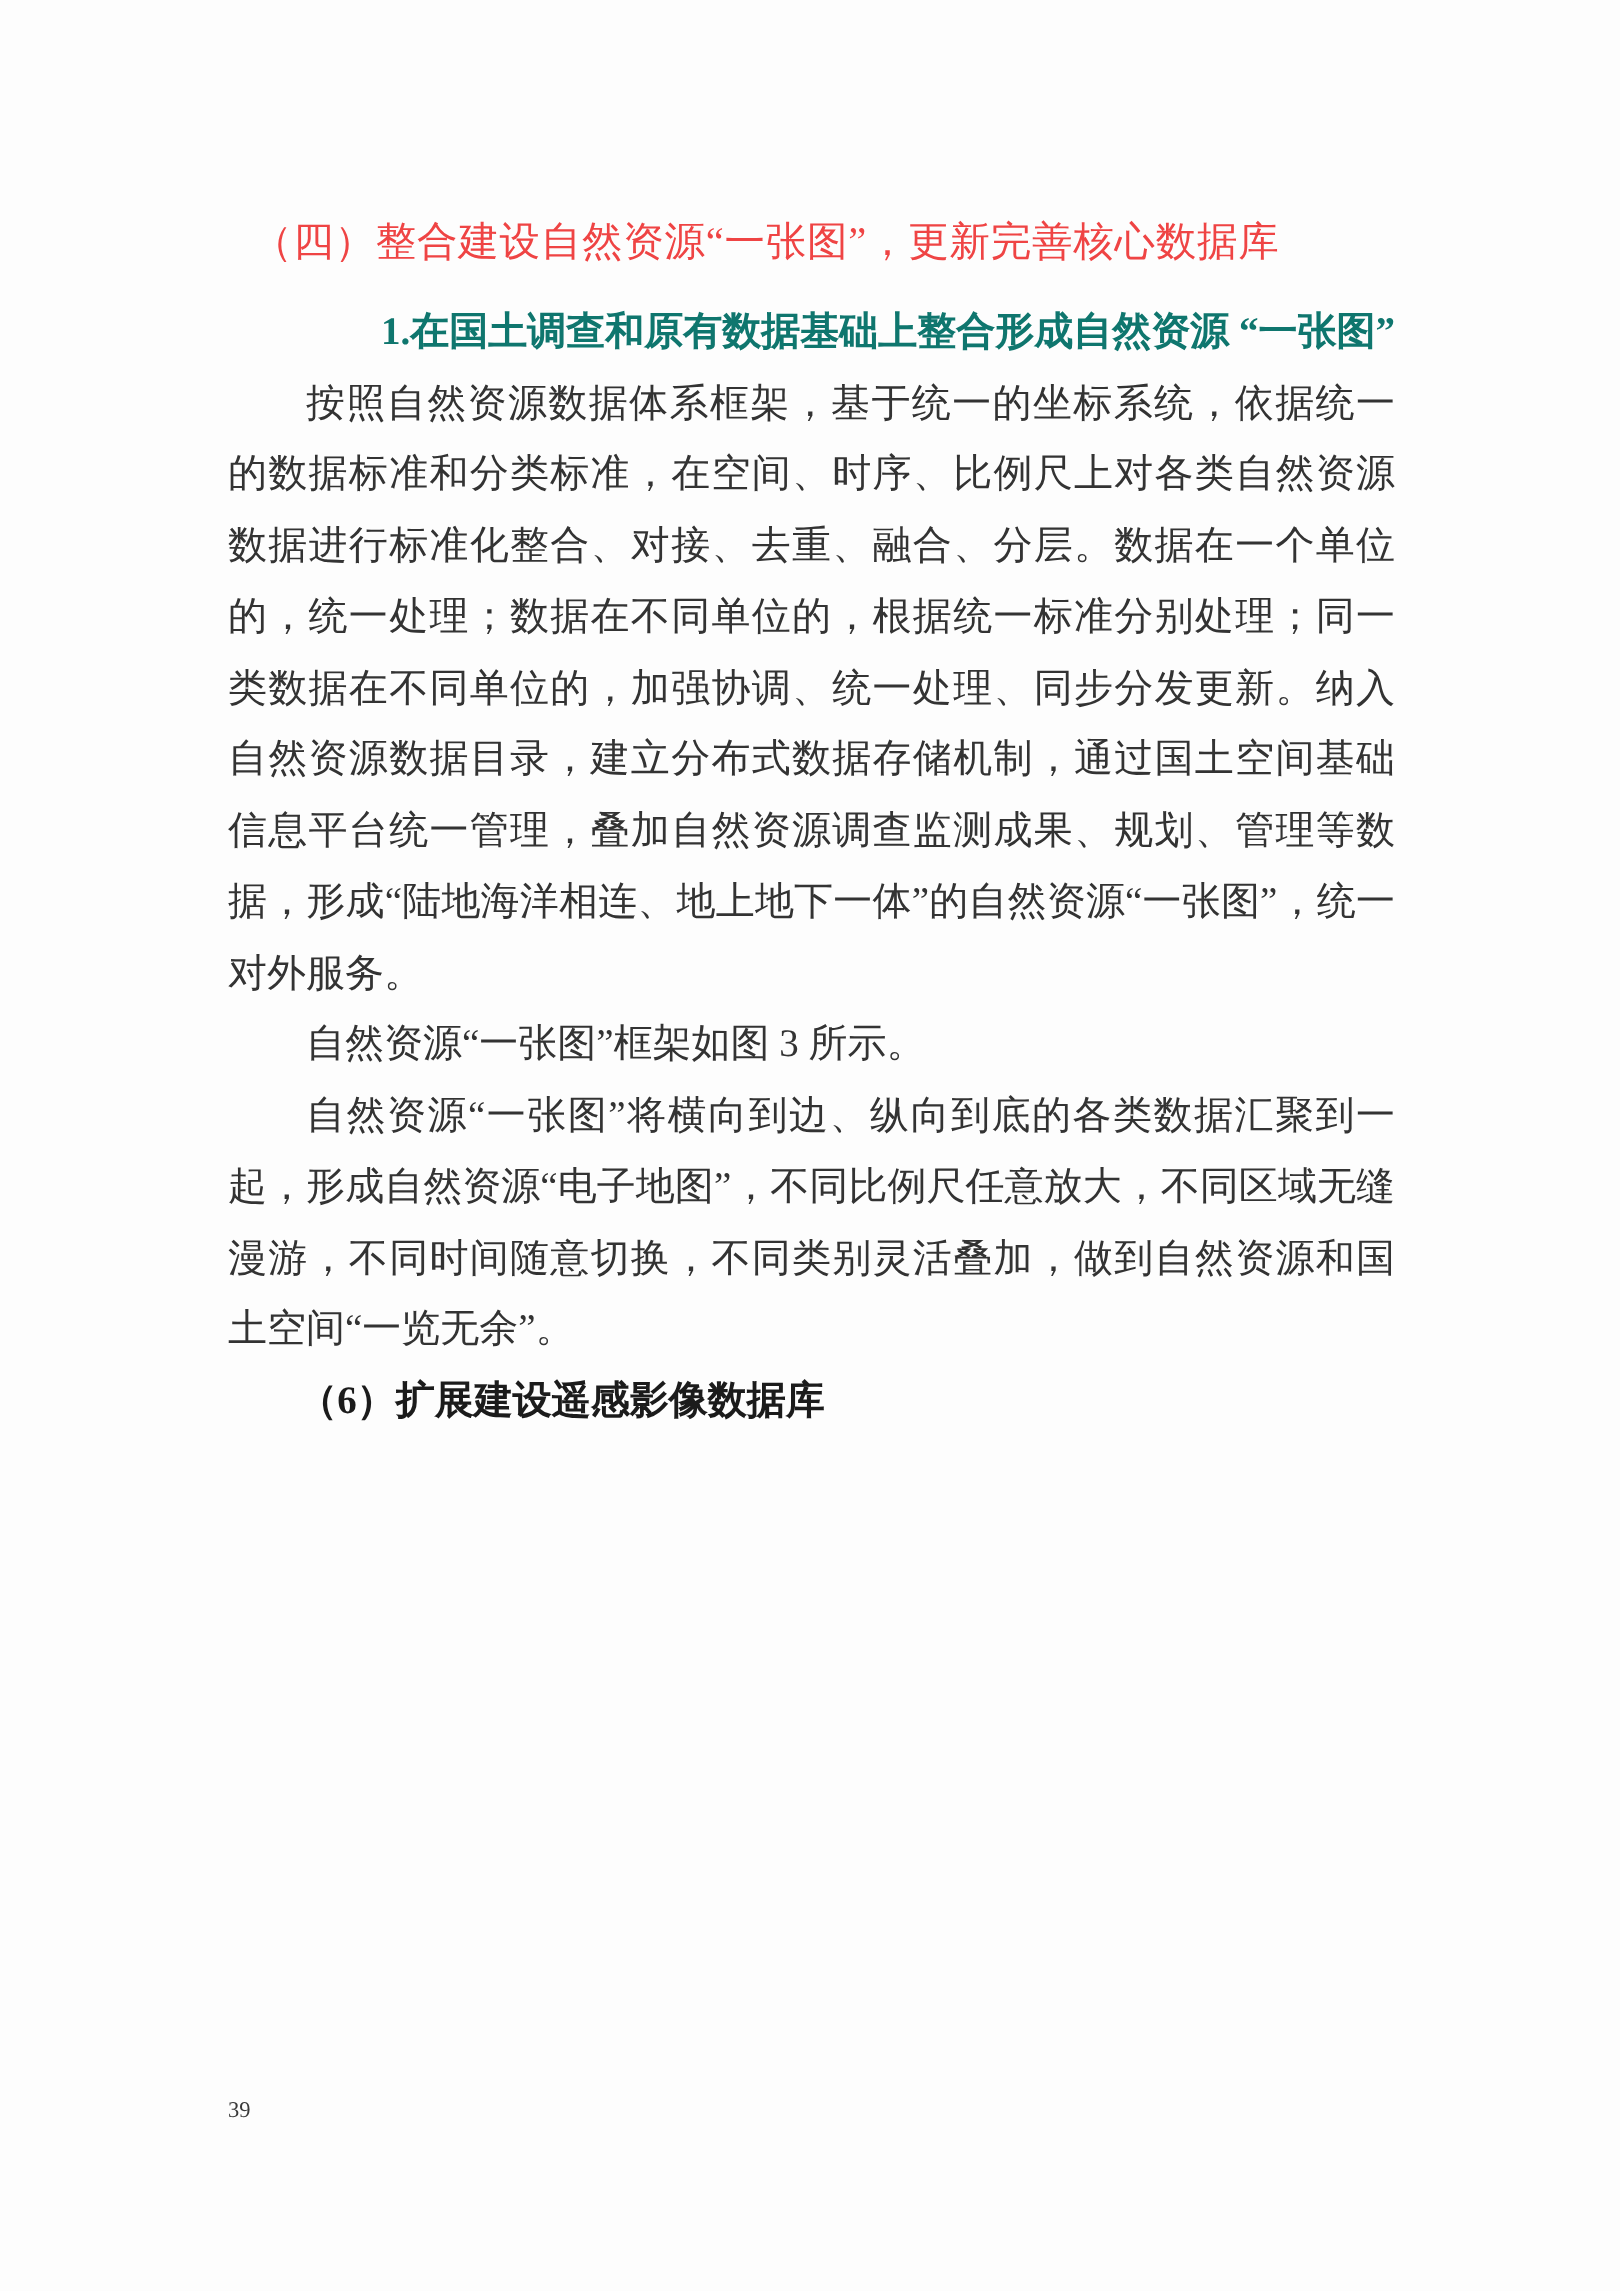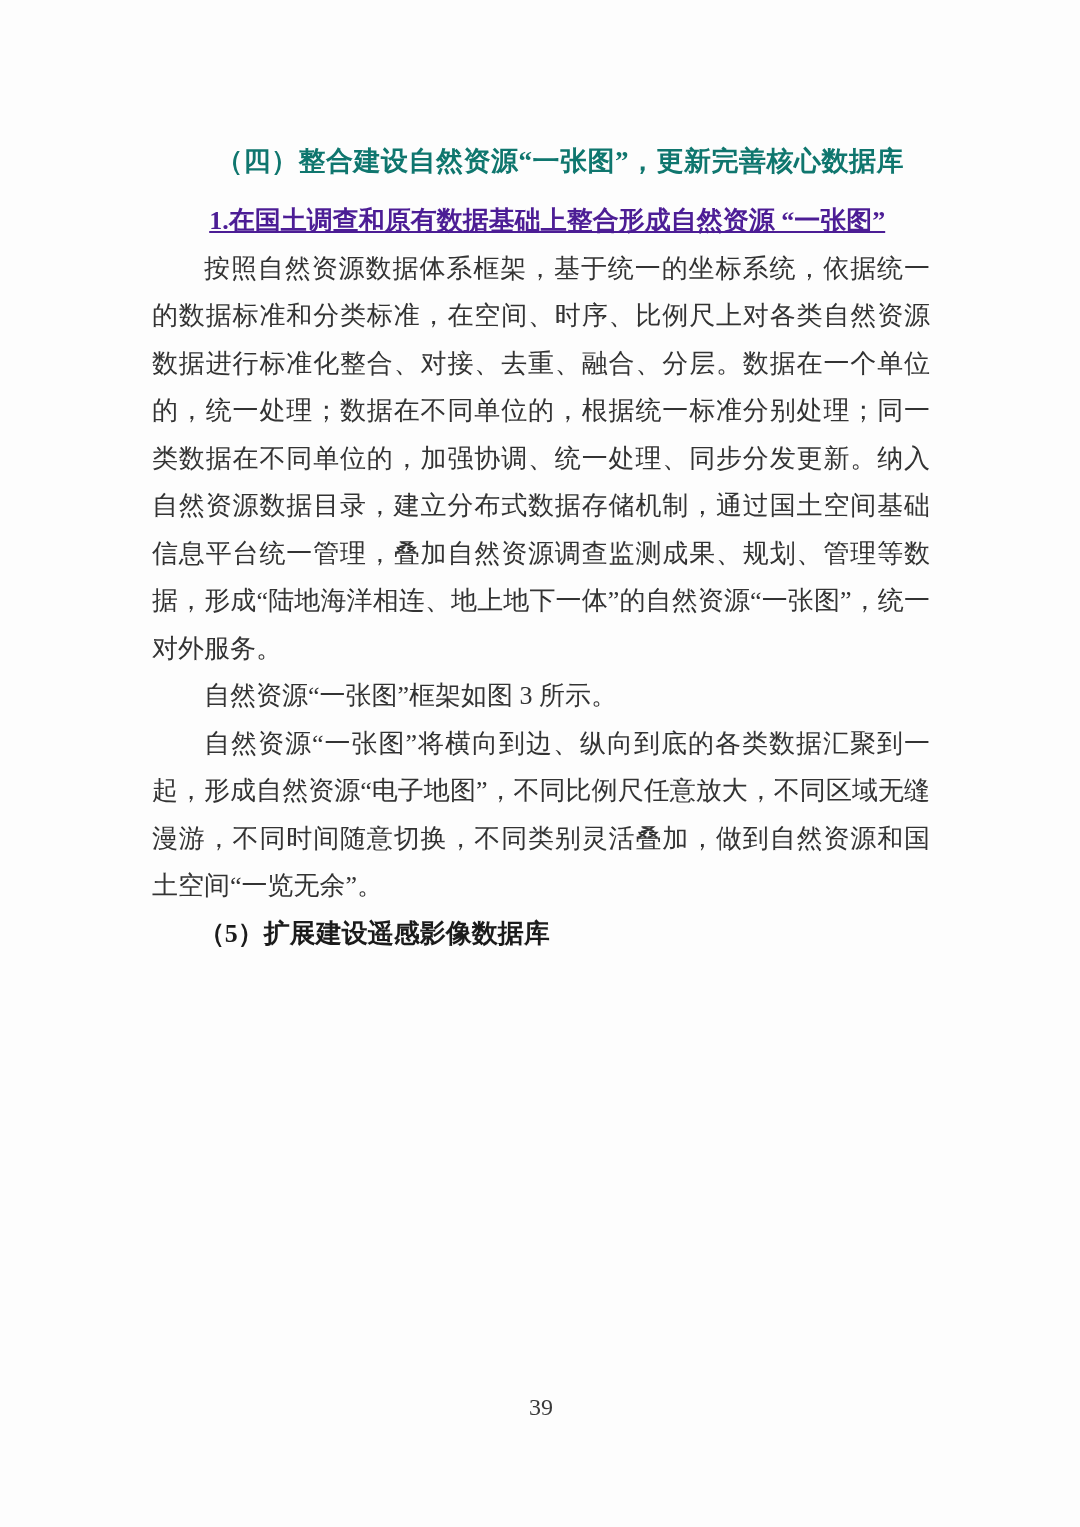--- a/index.html
+++ b/index.html
@@ -20,55 +20,54 @@
   .content {
     position: absolute;
     left: 152px;
     width: 778px;
     top: 0;
     padding-top: 142px;
   }
   .section-heading {
     font-size: 27px;
     line-height: 38px;
-    font-weight: bold;
-    color: #0f766e;
-    margin: 0 0 17px 64px;
+    font-weight: normal;
+    color: #ef4444;
+    margin: 0 0 17px 16px;
     letter-spacing: 0.5px;
   }
   .line {
     font-size: 26px;
     line-height: 47.5px;
     text-align: justify;
     margin: 0;
   }
   .sub-heading {
     font-weight: bold;
-    color: #4c1d95;
+    color: #0f766e;
     text-indent: 2.2em;
-    text-align: left;
-    text-decoration: underline;
+    text-align: right;
   }
   .item-heading {
     font-weight: bold;
     color: #1b1b1b;
     text-indent: 1.8em;
     text-align: left;
   }
   .para {
     text-indent: 2em;
     font-family: Liberation Serif, serif;
   }
   .page-number {
     position: absolute;
     left: 152px;
     width: 778px;
     top: 1392px;
-    text-align: center;
-    font-size: 24px;
+    text-align: left;
+    font-size: 15px;
     line-height: 30px;
     color: #3a3a3a;
   }
 </style>
 </head>
 <body>
 
 <div class="page">
   <div class="content">
 
@@ -77,19 +76,19 @@
     <h3 class="line sub-heading">1.在国土调查和原有数据基础上整合形成自然资源 “一张图”</h3>
 
     <p class="line para">按照自然资源数据体系框架，基于统一的坐标系统，依据统一的数据标准和分类标准，在空间、时序、比例尺上对各类自然资源数据进行标准化整合、对接、去重、融合、分层。数据在一个单位的，统一处理；数据在不同单位的，根据统一标准分别处理；同一类数据在不同单位的，加强协调、统一处理、同步分发更新。纳入自然资源数据目录，建立分布式数据存储机制，通过国土空间基础信息平台统一管理，叠加自然资源调查监测成果、规划、管理等数据，形成“陆地海洋相连、地上地下一体”的自然资源“一张图”，统一对外服务。</p>
 
     <p class="line para">自然资源“一张图”框架如图 3 所示。</p>
 
     <p class="line para">自然资源“一张图”将横向到边、纵向到底的各类数据汇聚到一起，形成自然资源“电子地图”，不同比例尺任意放大，不同区域无缝漫游，不同时间随意切换，不同类别灵活叠加，做到自然资源和国土空间“一览无余”。</p>
 
 
 
-    <h4 class="line item-heading">（5）扩展建设遥感影像数据库</h4>
+    <h4 class="line item-heading">（6）扩展建设遥感影像数据库</h4>
 
 
   </div>
 
   <div class="page-number">39</div>
 </div>
 
 </body></html>

